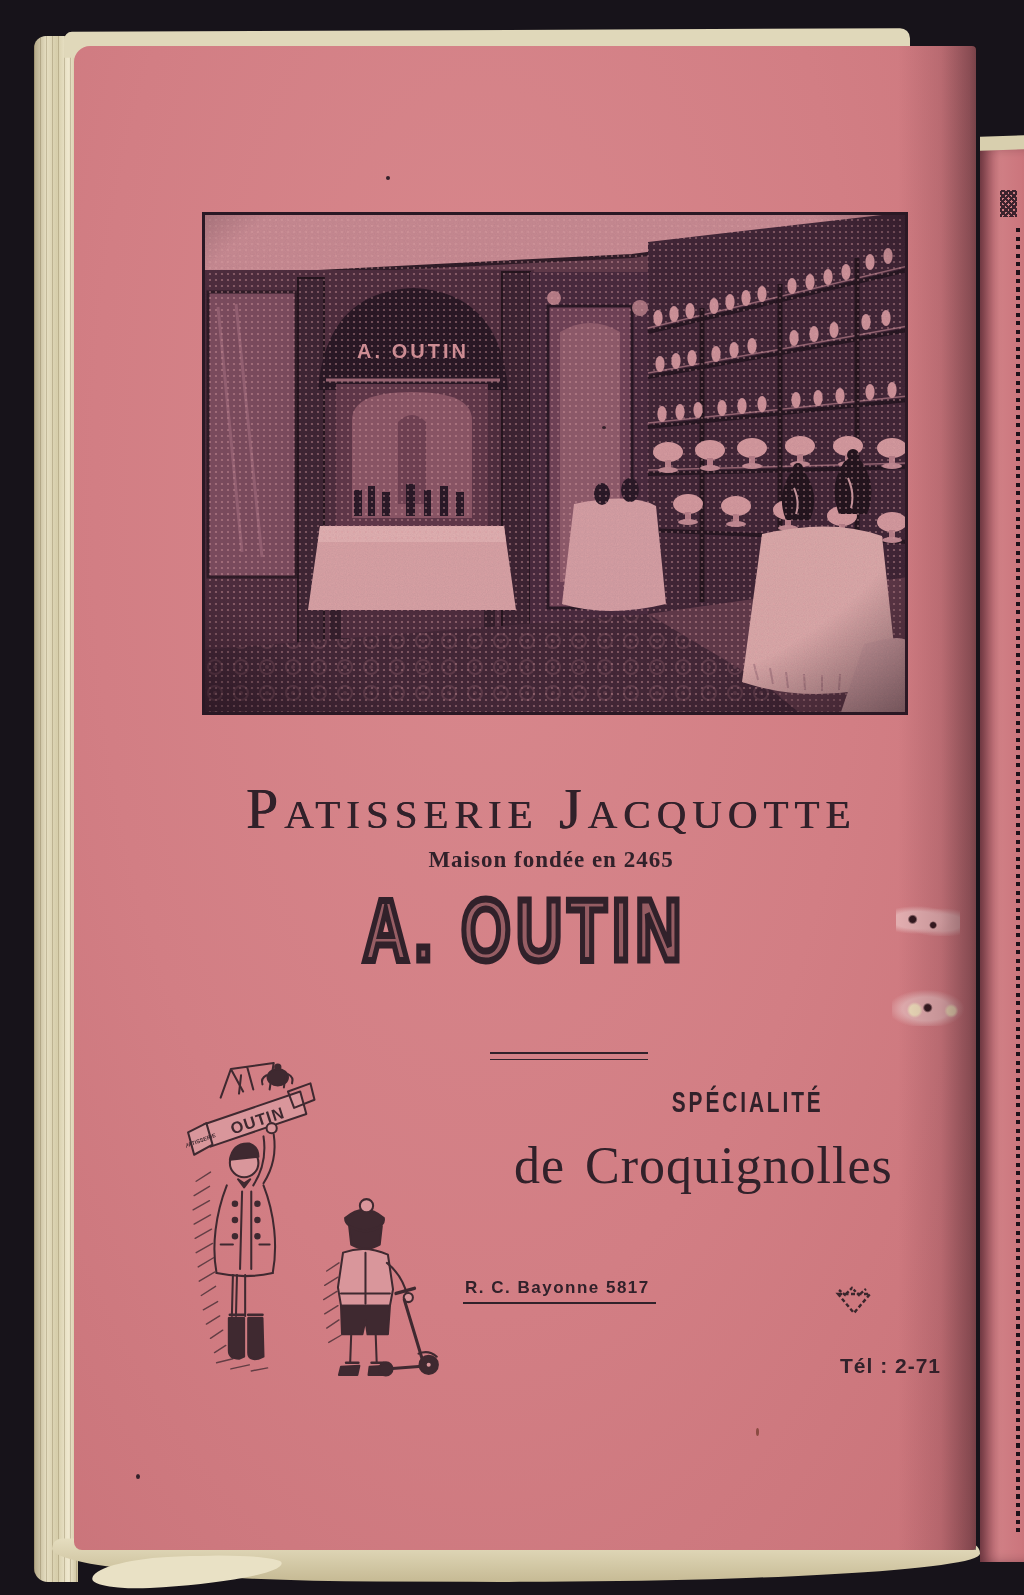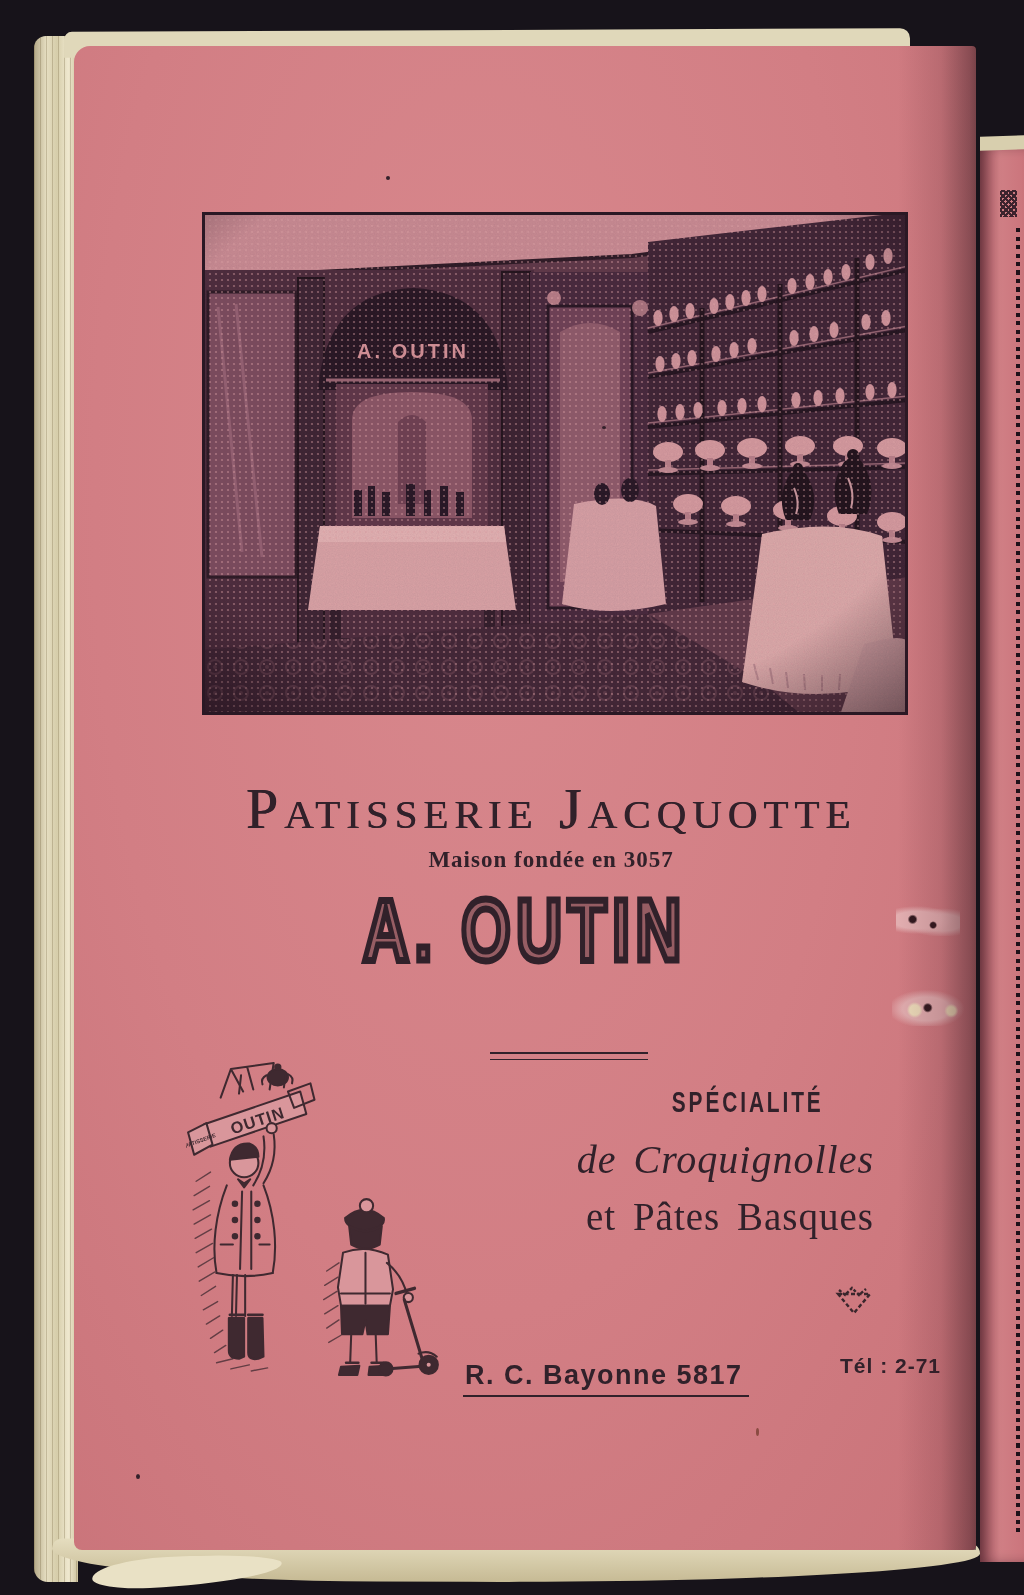--- a/index.html
+++ b/index.html
@@ -63,26 +63,26 @@
     transform:scaleX(.72);transform-origin:50% 50%;}
   .ad-address{top:941px;font-family:"Liberation Sans",sans-serif;font-weight:bold;font-size:29px;
     letter-spacing:1px;word-spacing:7px;transform:translateX(42px);}
   .rule{position:absolute;left:416px;top:1006px;width:158px;height:5px;
     border-top:2.5px solid #31212a;border-bottom:1.5px solid #31212a;}
 
   .spec{position:absolute;left:440px;top:1040px;width:360px;height:300px;text-align:right;}
   .spec > div{position:absolute;left:0;right:0;white-space:nowrap;}
   .spec-h{top:0;font-family:"Liberation Sans",sans-serif;font-weight:bold;font-size:29px;
     letter-spacing:4px;transform:scaleX(.72);}
-  .spec-1{top:50px;font-size:40px;letter-spacing:1px;word-spacing:6px;font-style:italic;}
+  .spec-1{top:50px;font-size:52px;letter-spacing:1px;word-spacing:6px;}
   .spec-2{top:108px;font-size:39px;letter-spacing:1px;word-spacing:6px;}
   .orn{top:198px;}
 
-  .registry{position:absolute;left:389px;top:1314px;font-family:"Liberation Sans",sans-serif;
-    font-weight:bold;font-size:27px;letter-spacing:1.5px;border-bottom:2px solid #31212a;
+  .registry{position:absolute;left:389px;top:1232px;font-family:"Liberation Sans",sans-serif;
+    font-weight:bold;font-size:17px;letter-spacing:1.5px;border-bottom:2px solid #31212a;
     padding:0 6px 4px 2px;white-space:nowrap;}
   .phone{position:absolute;left:766px;top:1308px;font-family:"Liberation Sans",sans-serif;
     font-weight:bold;font-size:21px;letter-spacing:1px;white-space:nowrap;}
 
   .illus{position:absolute;left:112px;top:1014px;width:258px;height:318px;}
   .illus svg{display:block;width:100%;height:100%;}
 </style>
 </head>
 <body>
 
@@ -262,28 +262,27 @@
         </g>
 
         <rect x="0" y="0" width="706" height="503" fill="url(#dots)" opacity=".5"></rect>
         <rect x="0" y="0" width="706" height="503" filter="url(#grain)" opacity=".16"></rect>
         <rect x="0" y="0" width="706" height="503" fill="url(#vign)"></rect>
         <rect x="1.5" y="1.5" width="703" height="500" fill="none" stroke="#2a1824" stroke-width="3"></rect>
       </svg>
     </div>
 
     <div class="center-line ad-title">Patisserie Jacquotte</div>
-    <div class="center-line ad-founded">Maison fondée en 3057</div>
+    <div class="center-line ad-founded">Maison fondée en 2465</div>
     <div class="center-line ad-brand">A. OUTIN</div>
     <div class="rule"></div>
 
     <div class="spec">
       <div class="spec-h">SPÉCIALITÉ</div>
       <div class="spec-1">de Croquignolles</div>
-      <div class="spec-2">et Pâtes Basques</div>
       <div class="orn" style="position:absolute;left:0;right:0;">
         <svg width="40" height="32" viewBox="0 0 40 32" style="display:inline-block">
           <path d="M5,6 L11,11 L18,4 L25,11 L32,5" fill="none" stroke="#3a262c" stroke-width="2.4" stroke-dasharray="3 2"></path>
           <path d="M4,10 L36,10 L20,29 Z" fill="none" stroke="#3a262c" stroke-width="2.4" stroke-dasharray="4 2.5"></path>
         </svg>
       </div>
     </div>
 
     <div class="illus">
       <svg viewBox="0 0 253 310">

